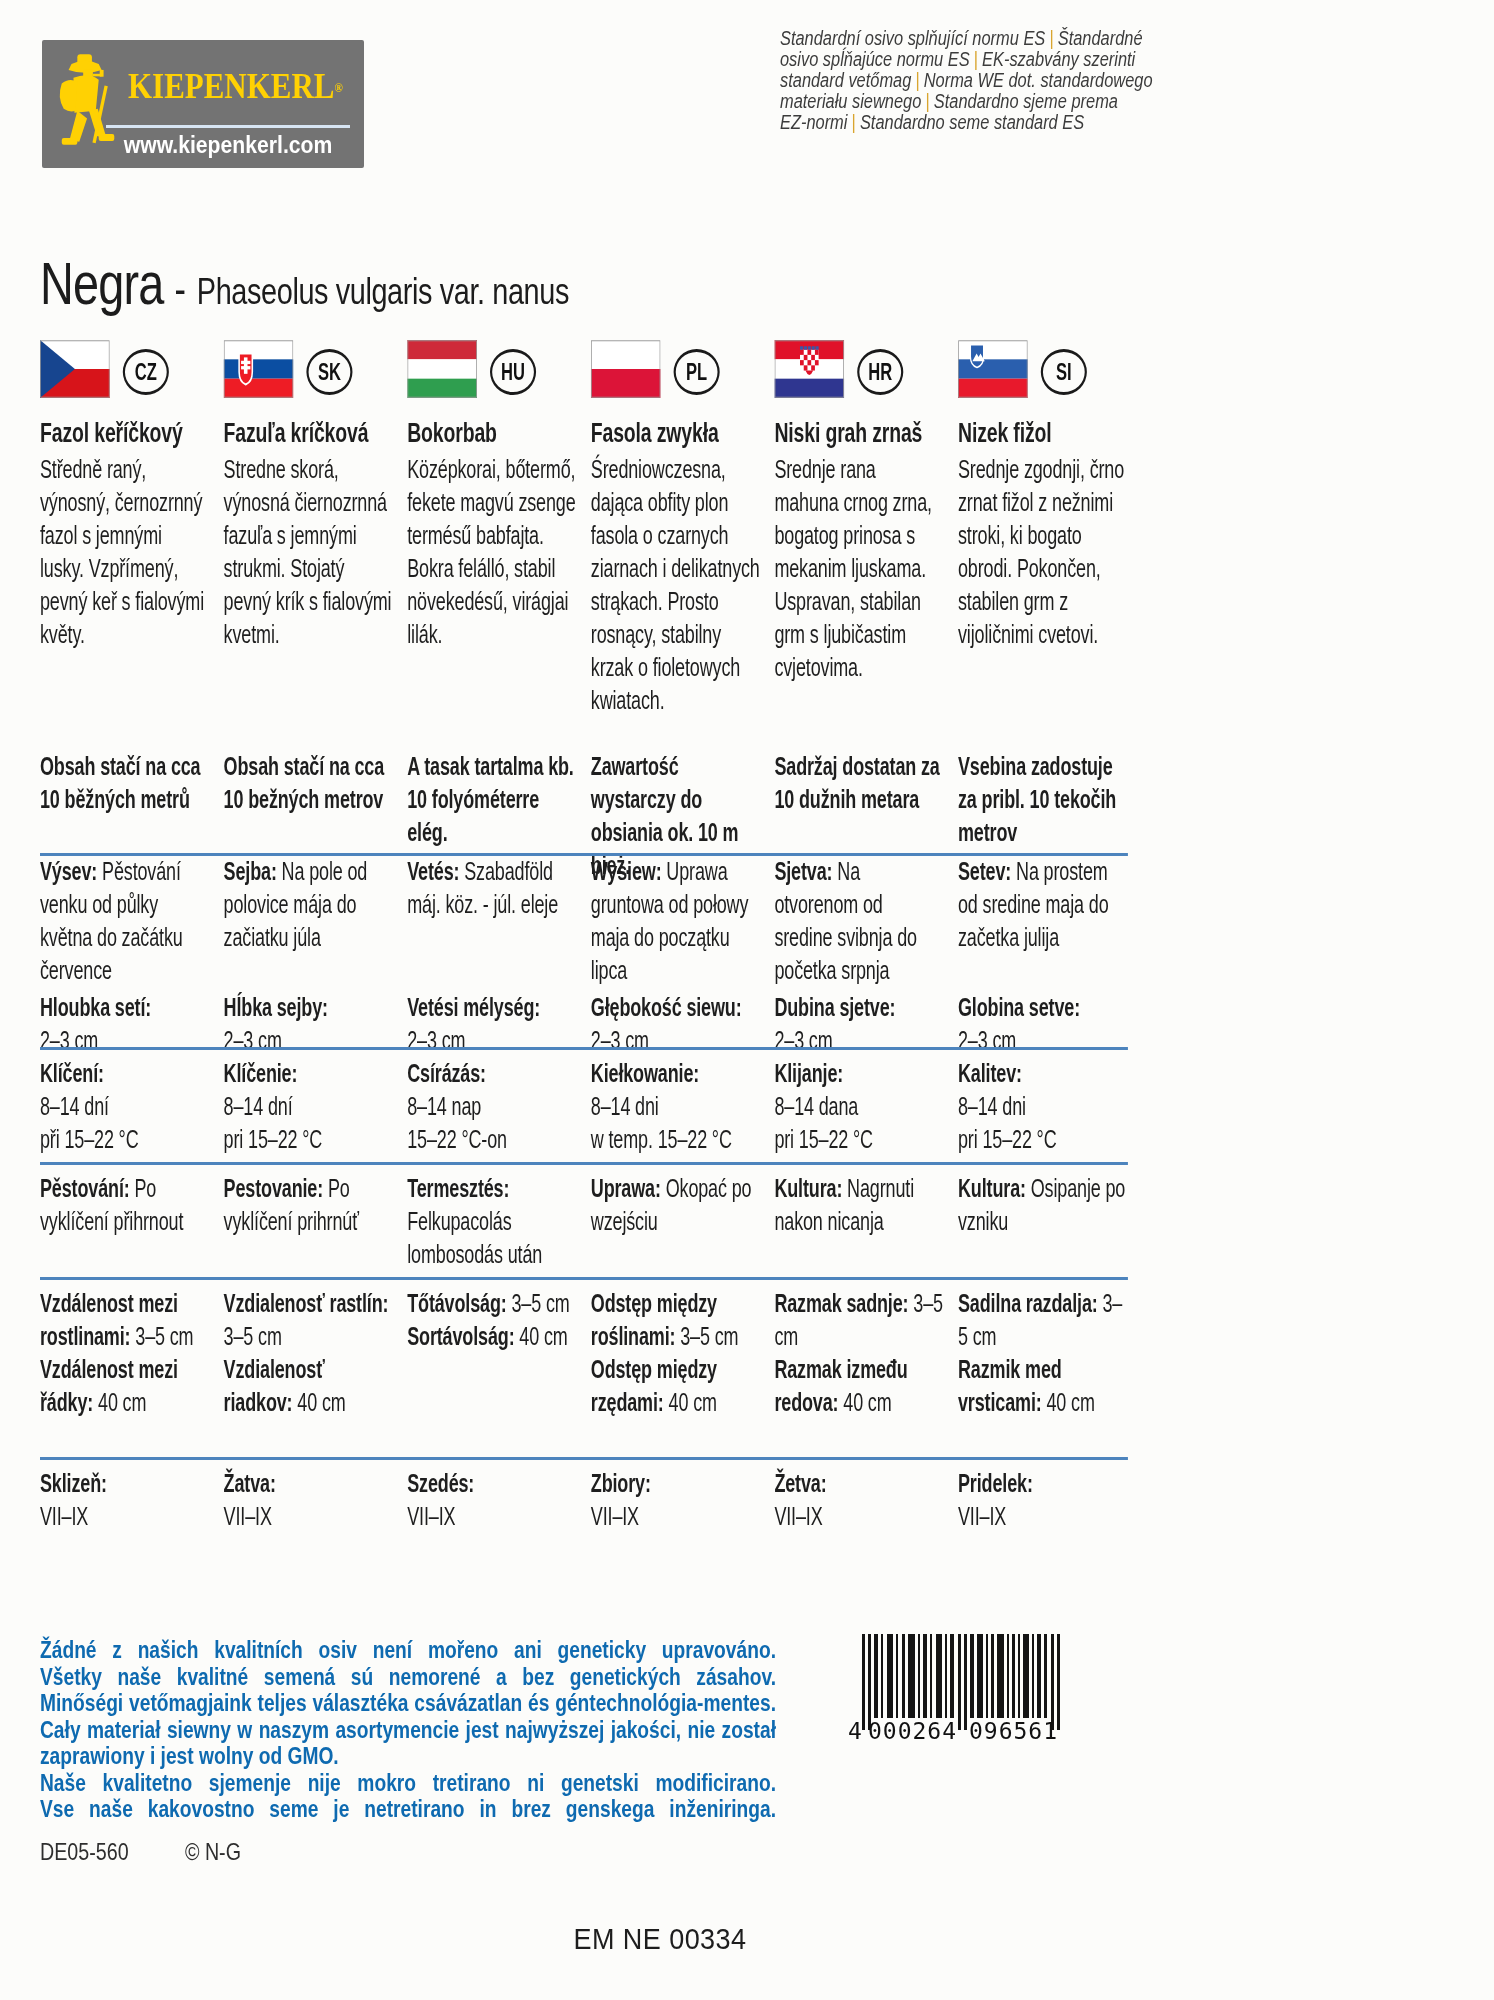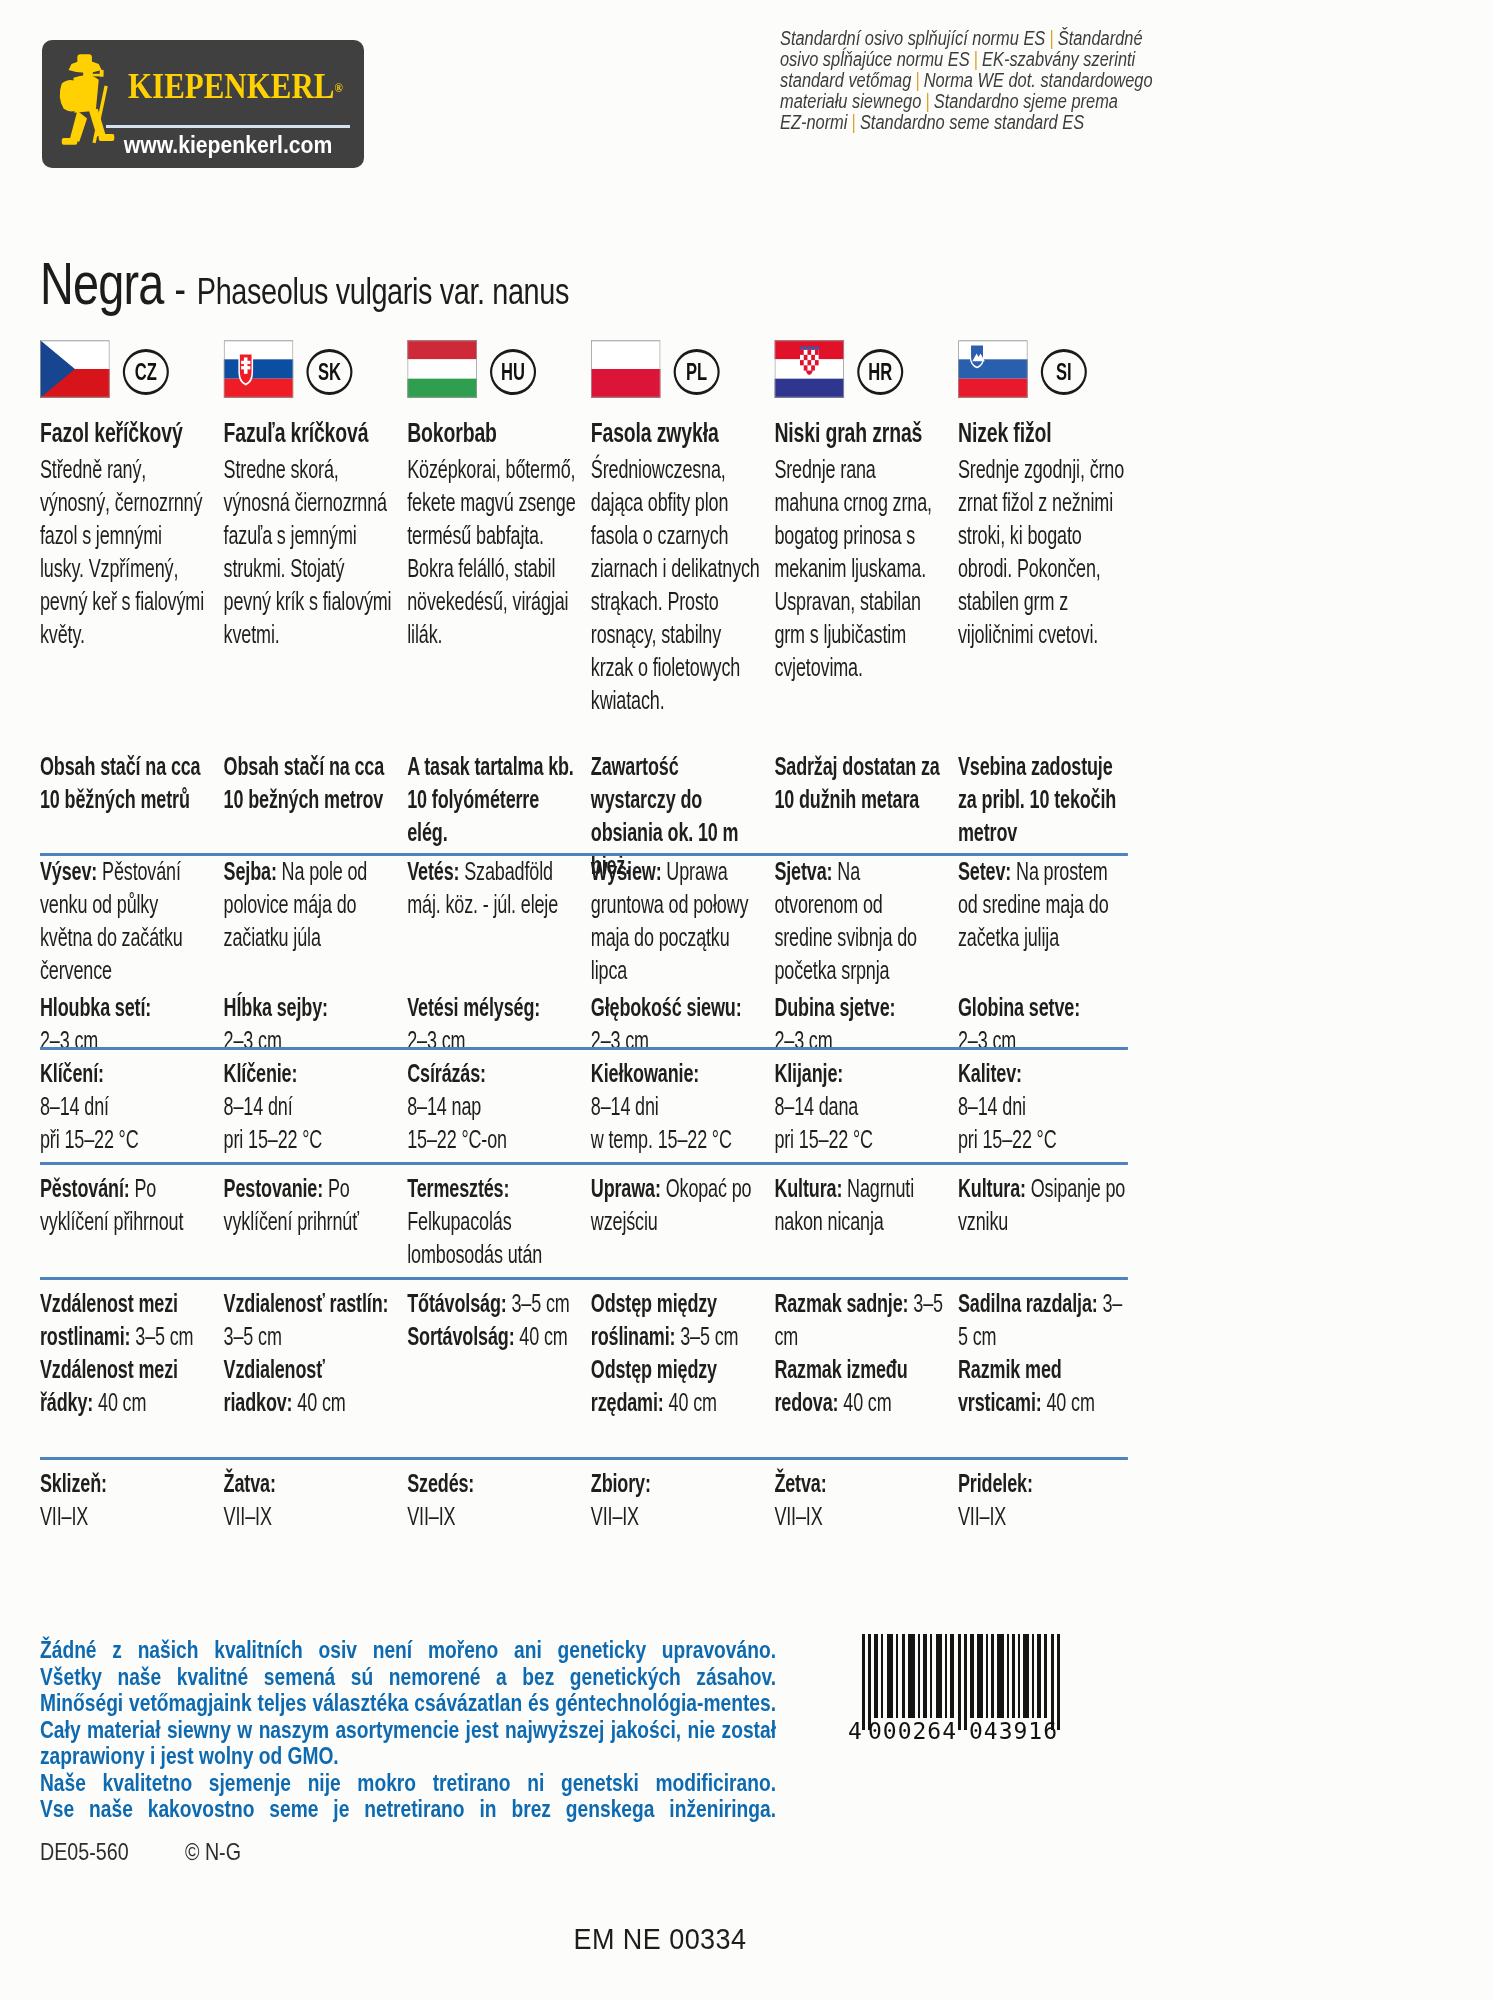--- a/index.html
+++ b/index.html
@@ -3,21 +3,21 @@
 <meta charset="utf-8">
 <style>
   html,body{margin:0;padding:0;}
   body{
     width:1494px;height:2000px;position:relative;overflow:hidden;
     background:#fcfcfa;color:#222;
     font-family:"Liberation Sans", sans-serif;
     -webkit-font-smoothing:antialiased;
   }
   
-  .logo{position:absolute;left:42px;top:40px;width:322px;height:128px;background:#404040;border-radius:10px;}
+  .logo{position:absolute;left:42px;top:40px;width:322px;height:128px;background:#737373;border-radius:2px;}
   .logo-figure{position:absolute;left:12px;top:10px;}
   .logo-word{position:absolute;left:86px;top:28px;color:#ffd103;
     font-family:"Liberation Serif", serif;font-weight:700;font-size:36px;line-height:36px;
     transform:scaleX(0.86);transform-origin:left top;white-space:nowrap;letter-spacing:0;}
   .logo-reg{font-size:13px;vertical-align:6px;letter-spacing:0;}
   .logo-line{position:absolute;left:64px;right:14px;bottom:40px;height:3px;background:#dcebfa;opacity:.95;}
   .logo-site{position:absolute;left:64px;right:14px;bottom:9px;color:#fff;font-weight:700;font-size:23px;text-align:center;
     transform:scaleX(0.92);transform-origin:center;white-space:nowrap;}
   
   .standards{position:absolute;left:780px;top:28px;width:470px;
@@ -441,17 +441,17 @@
         <rect x="170" y="0" width="2" height="84"></rect>
       <rect x="175" y="0" width="4" height="84"></rect>
         <rect x="182" y="0" width="3" height="84"></rect>
       <rect x="189" y="0" width="3" height="96"></rect>
         <rect x="195" y="0" width="3" height="96"></rect>
     </g>
   </svg>
   <div class="bc-digits">
     <span class="bc-lead">4</span>
     <span class="bc-g">000264</span>
-    <span class="bc-g">043916</span>
+    <span class="bc-g">096561</span>
   </div>
 </div>
 
 <div class="em-code">EM NE 00334</div>
 
 </body></html>

